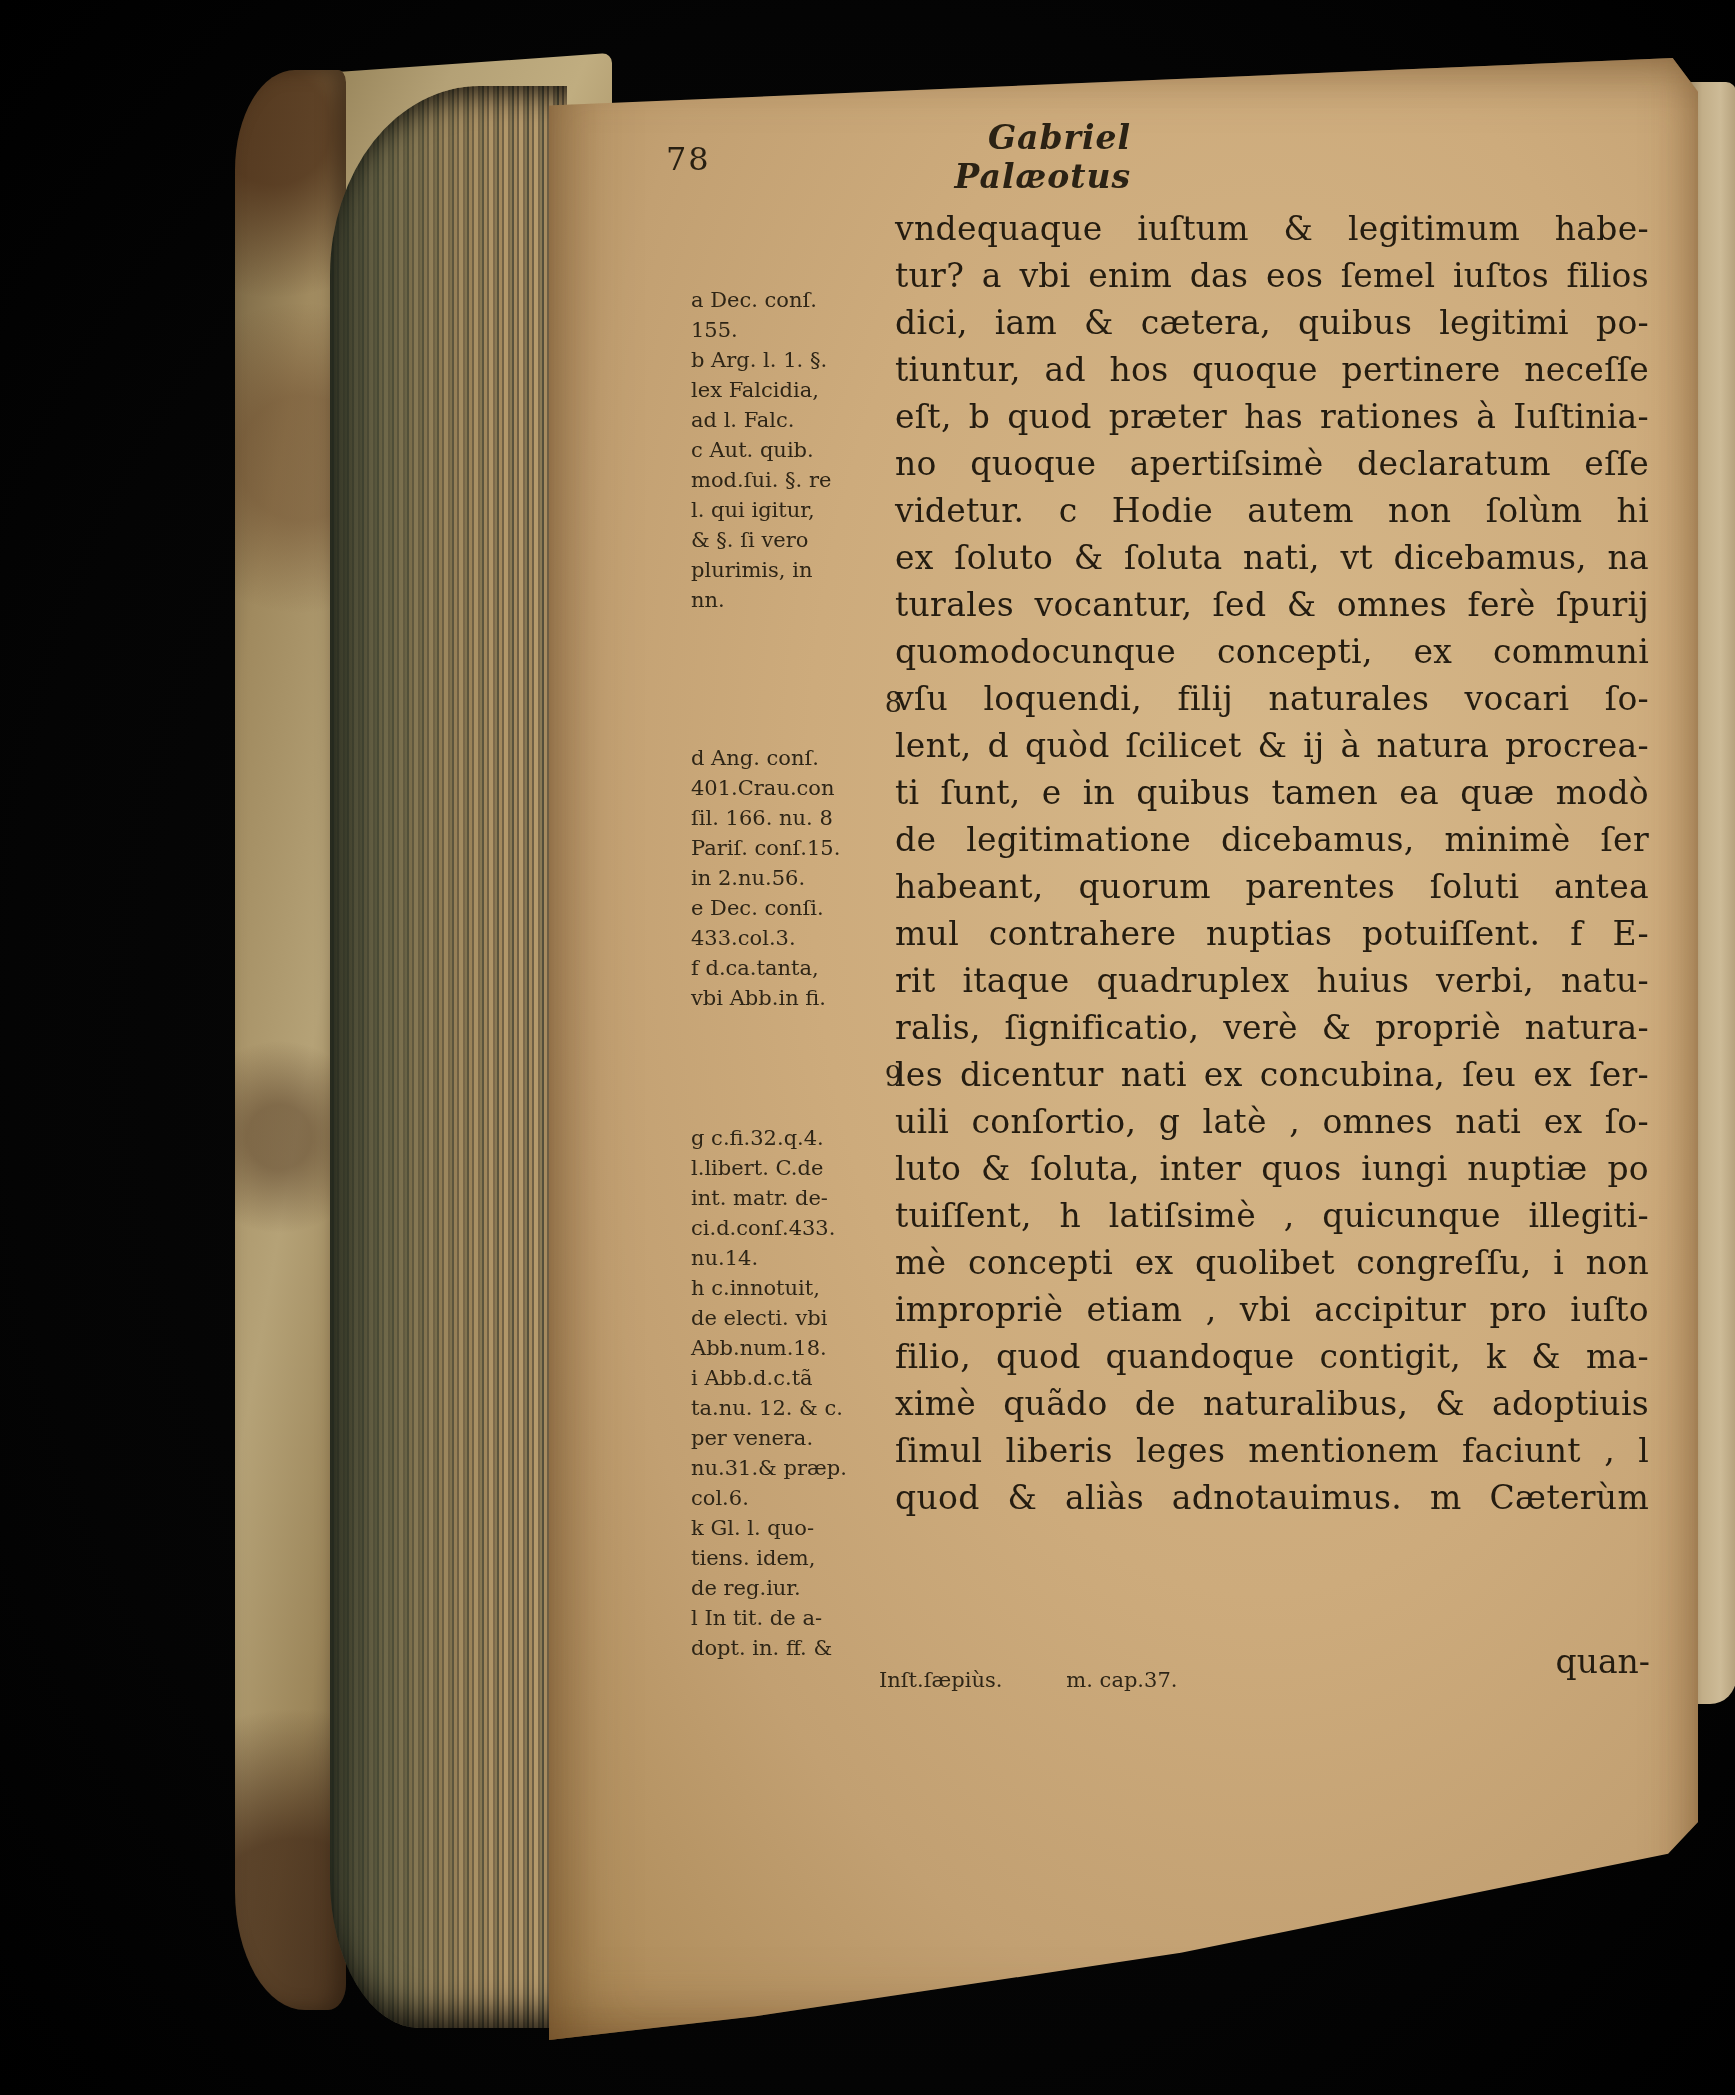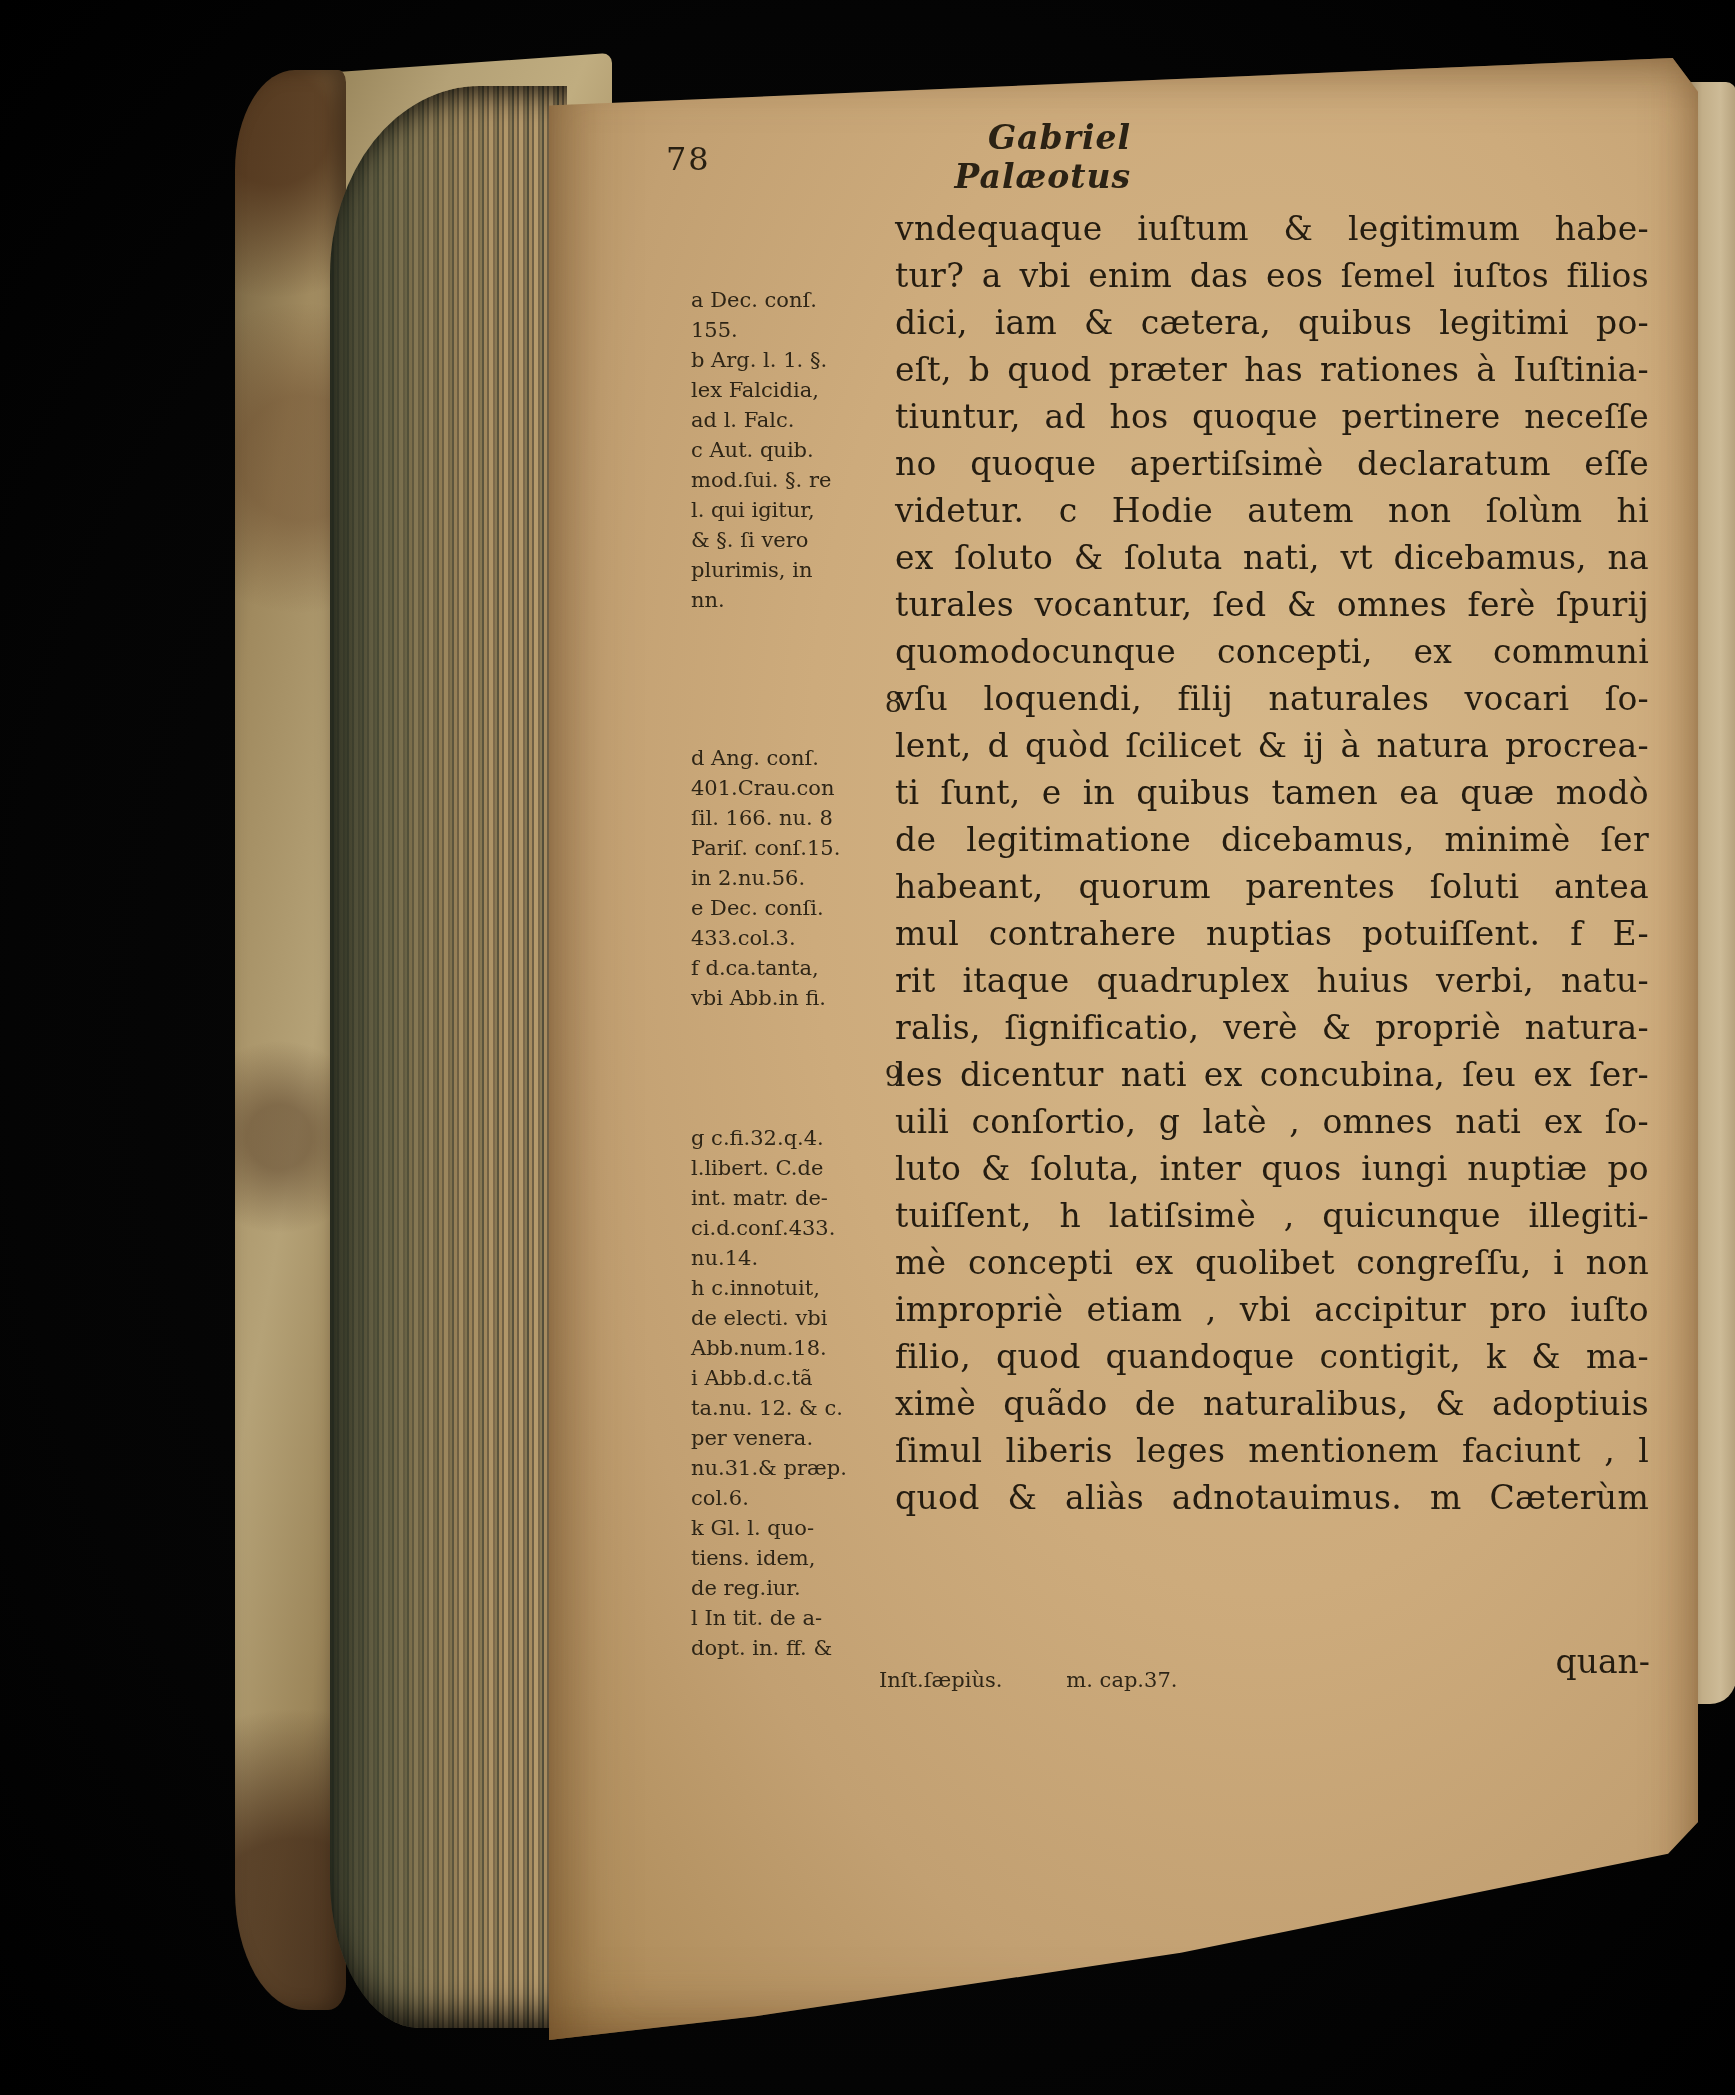--- a/index.html
+++ b/index.html
@@ -115,22 +115,22 @@
         <div class="line">tiens. idem,</div>
         <div class="line">de reg.iur.</div>
         <div class="line">l In tit. de a-</div>
         <div class="line">dopt. in. ff. &amp;</div>
       </div>
 
     <div class="main-col">
         <div class="main-line">vndequaque iuſtum &amp; legitimum habe-</div>
         <div class="main-line">tur? a vbi enim das eos ſemel iuſtos filios</div>
         <div class="main-line">dici, iam &amp; cætera, quibus legitimi po-</div>
+        <div class="main-line">tiuntur, ad hos quoque pertinere neceſſe</div>
         <div class="main-line">eſt, b quod præter has rationes à Iuſtinia-</div>
-        <div class="main-line">tiuntur, ad hos quoque pertinere neceſſe</div>
         <div class="main-line">no quoque apertiſsimè declaratum eſſe</div>
         <div class="main-line">videtur. c Hodie autem non ſolùm hi</div>
         <div class="main-line">ex ſoluto &amp; ſoluta nati, vt dicebamus, na</div>
         <div class="main-line">turales vocantur, ſed &amp; omnes ferè ſpurij</div>
         <div class="main-line">quomodocunque concepti, ex communi</div>
         <div class="main-line">vſu loquendi, filij naturales vocari ſo-</div>
         <div class="main-line">lent, d quòd ſcilicet &amp; ij à natura procrea-</div>
         <div class="main-line">ti ſunt, e in quibus tamen ea quæ modò</div>
         <div class="main-line">de legitimatione dicebamus, minimè ſer</div>
         <div class="main-line">habeant, quorum parentes ſoluti antea</div>

